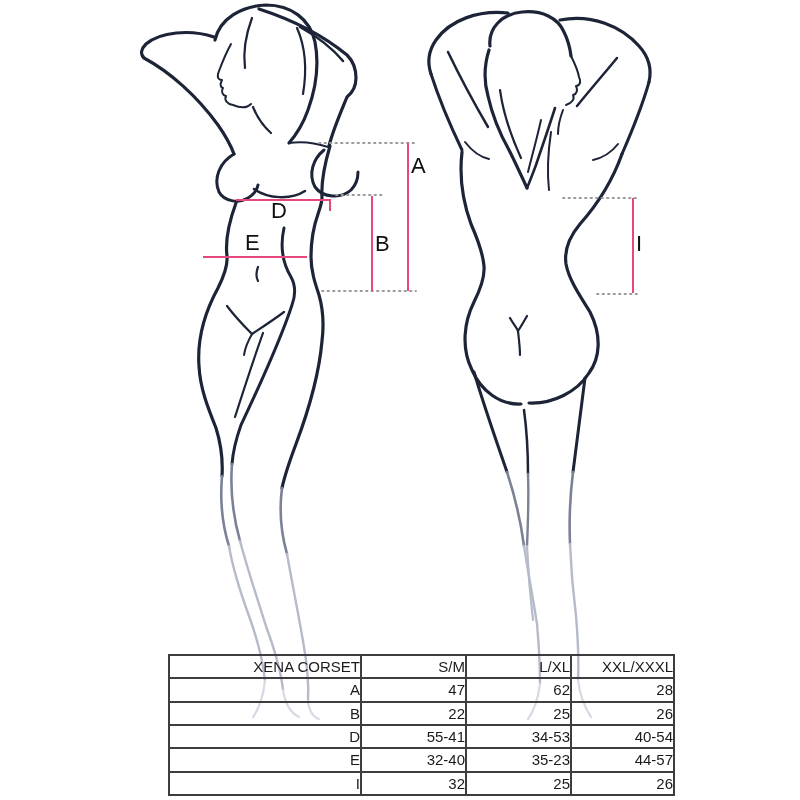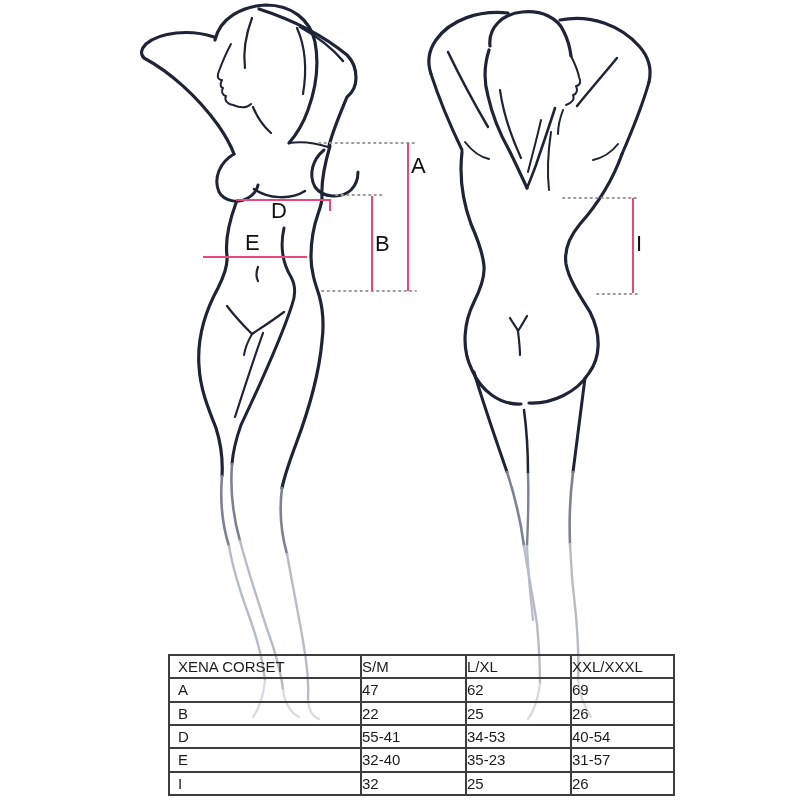--- a/index.html
+++ b/index.html
@@ -12,24 +12,24 @@
     position:absolute;
     font-family:"Liberation Sans",sans-serif;
     font-size:22px;font-weight:400;color:#101010;line-height:1;
   }
   table.size-table{
     position:absolute;left:168px;top:654px;width:505px;height:142px;
     border-collapse:collapse;table-layout:fixed;background:transparent;
     font-family:"Liberation Sans",sans-serif;font-size:15px;color:#1b1b1b;
   }
   table.size-table td{
-    border:2px solid #3d3d3d;padding:0;text-align:left;vertical-align:middle;
+    border:2px solid #3d3d3d;padding:0;text-align:right;vertical-align:middle;
     font-weight:400;background:transparent;
   }
-  table.size-table td.rowhead{text-align:left;padding-left:8px;}
+  table.size-table td.rowhead{text-align:right;padding-left:8px;}
 </style>
 </head>
 <body>
 
 <div class="stage">
 
   <svg class="art" width="800" height="800" viewBox="0 0 800 800">
 
     <g fill="none" stroke="#1d2438" stroke-linecap="round" stroke-linejoin="round">
       <path stroke-width="3.2" d="M 215,40 C 220,18 242,6 266,5 C 291,5 310,19 315,42 C 319,63 316,88 308,110 C 303,124 296,135 289,143"></path>
@@ -144,39 +144,39 @@
       <tr>
         <td class="rowhead">XENA CORSET</td>
         <td>S/M</td>
         <td>L/XL</td>
         <td>XXL/XXXL</td>
       </tr>
       <tr>
         <td class="rowhead">A</td>
         <td>47</td>
         <td>62</td>
-        <td>69</td>
+        <td>28</td>
       </tr>
       <tr>
         <td class="rowhead">B</td>
         <td>22</td>
         <td>25</td>
         <td>26</td>
       </tr>
       <tr>
         <td class="rowhead">D</td>
         <td>55-41</td>
         <td>34-53</td>
         <td>40-54</td>
       </tr>
       <tr>
         <td class="rowhead">E</td>
         <td>32-40</td>
         <td>35-23</td>
-        <td>31-57</td>
+        <td>44-57</td>
       </tr>
       <tr>
         <td class="rowhead">I</td>
         <td>32</td>
         <td>25</td>
         <td>26</td>
       </tr>
     </tbody>
   </table>
 

